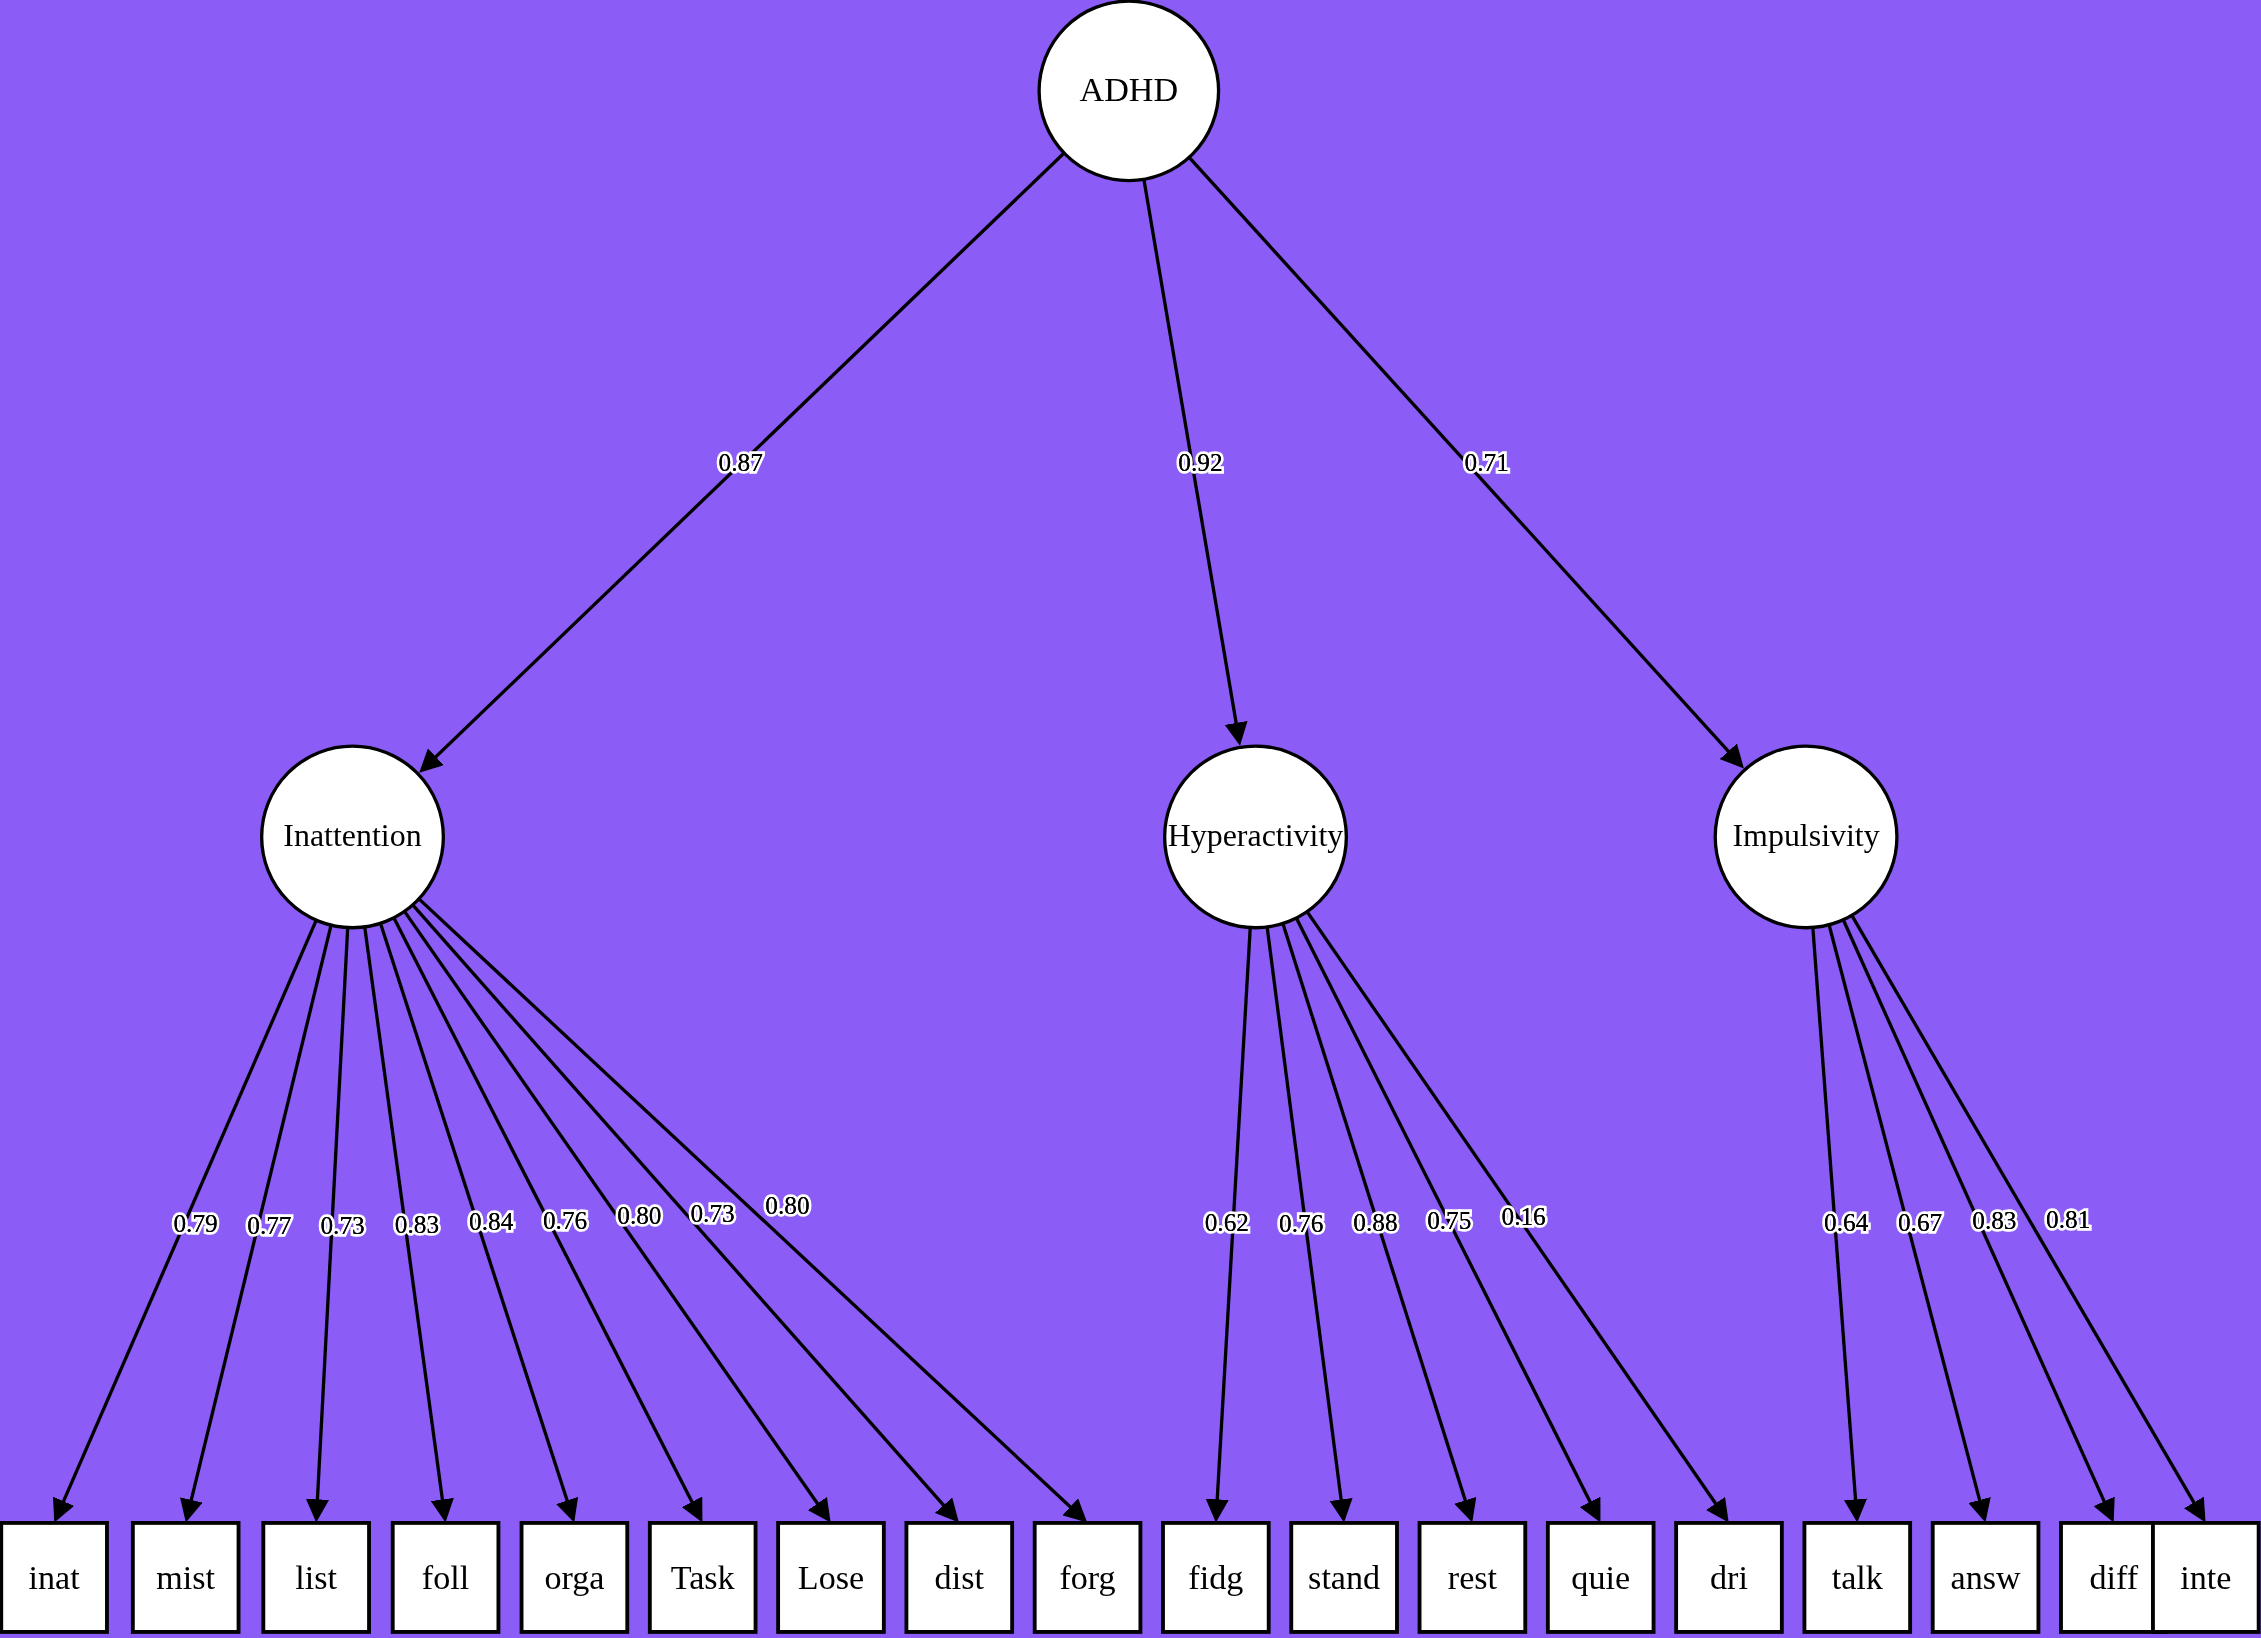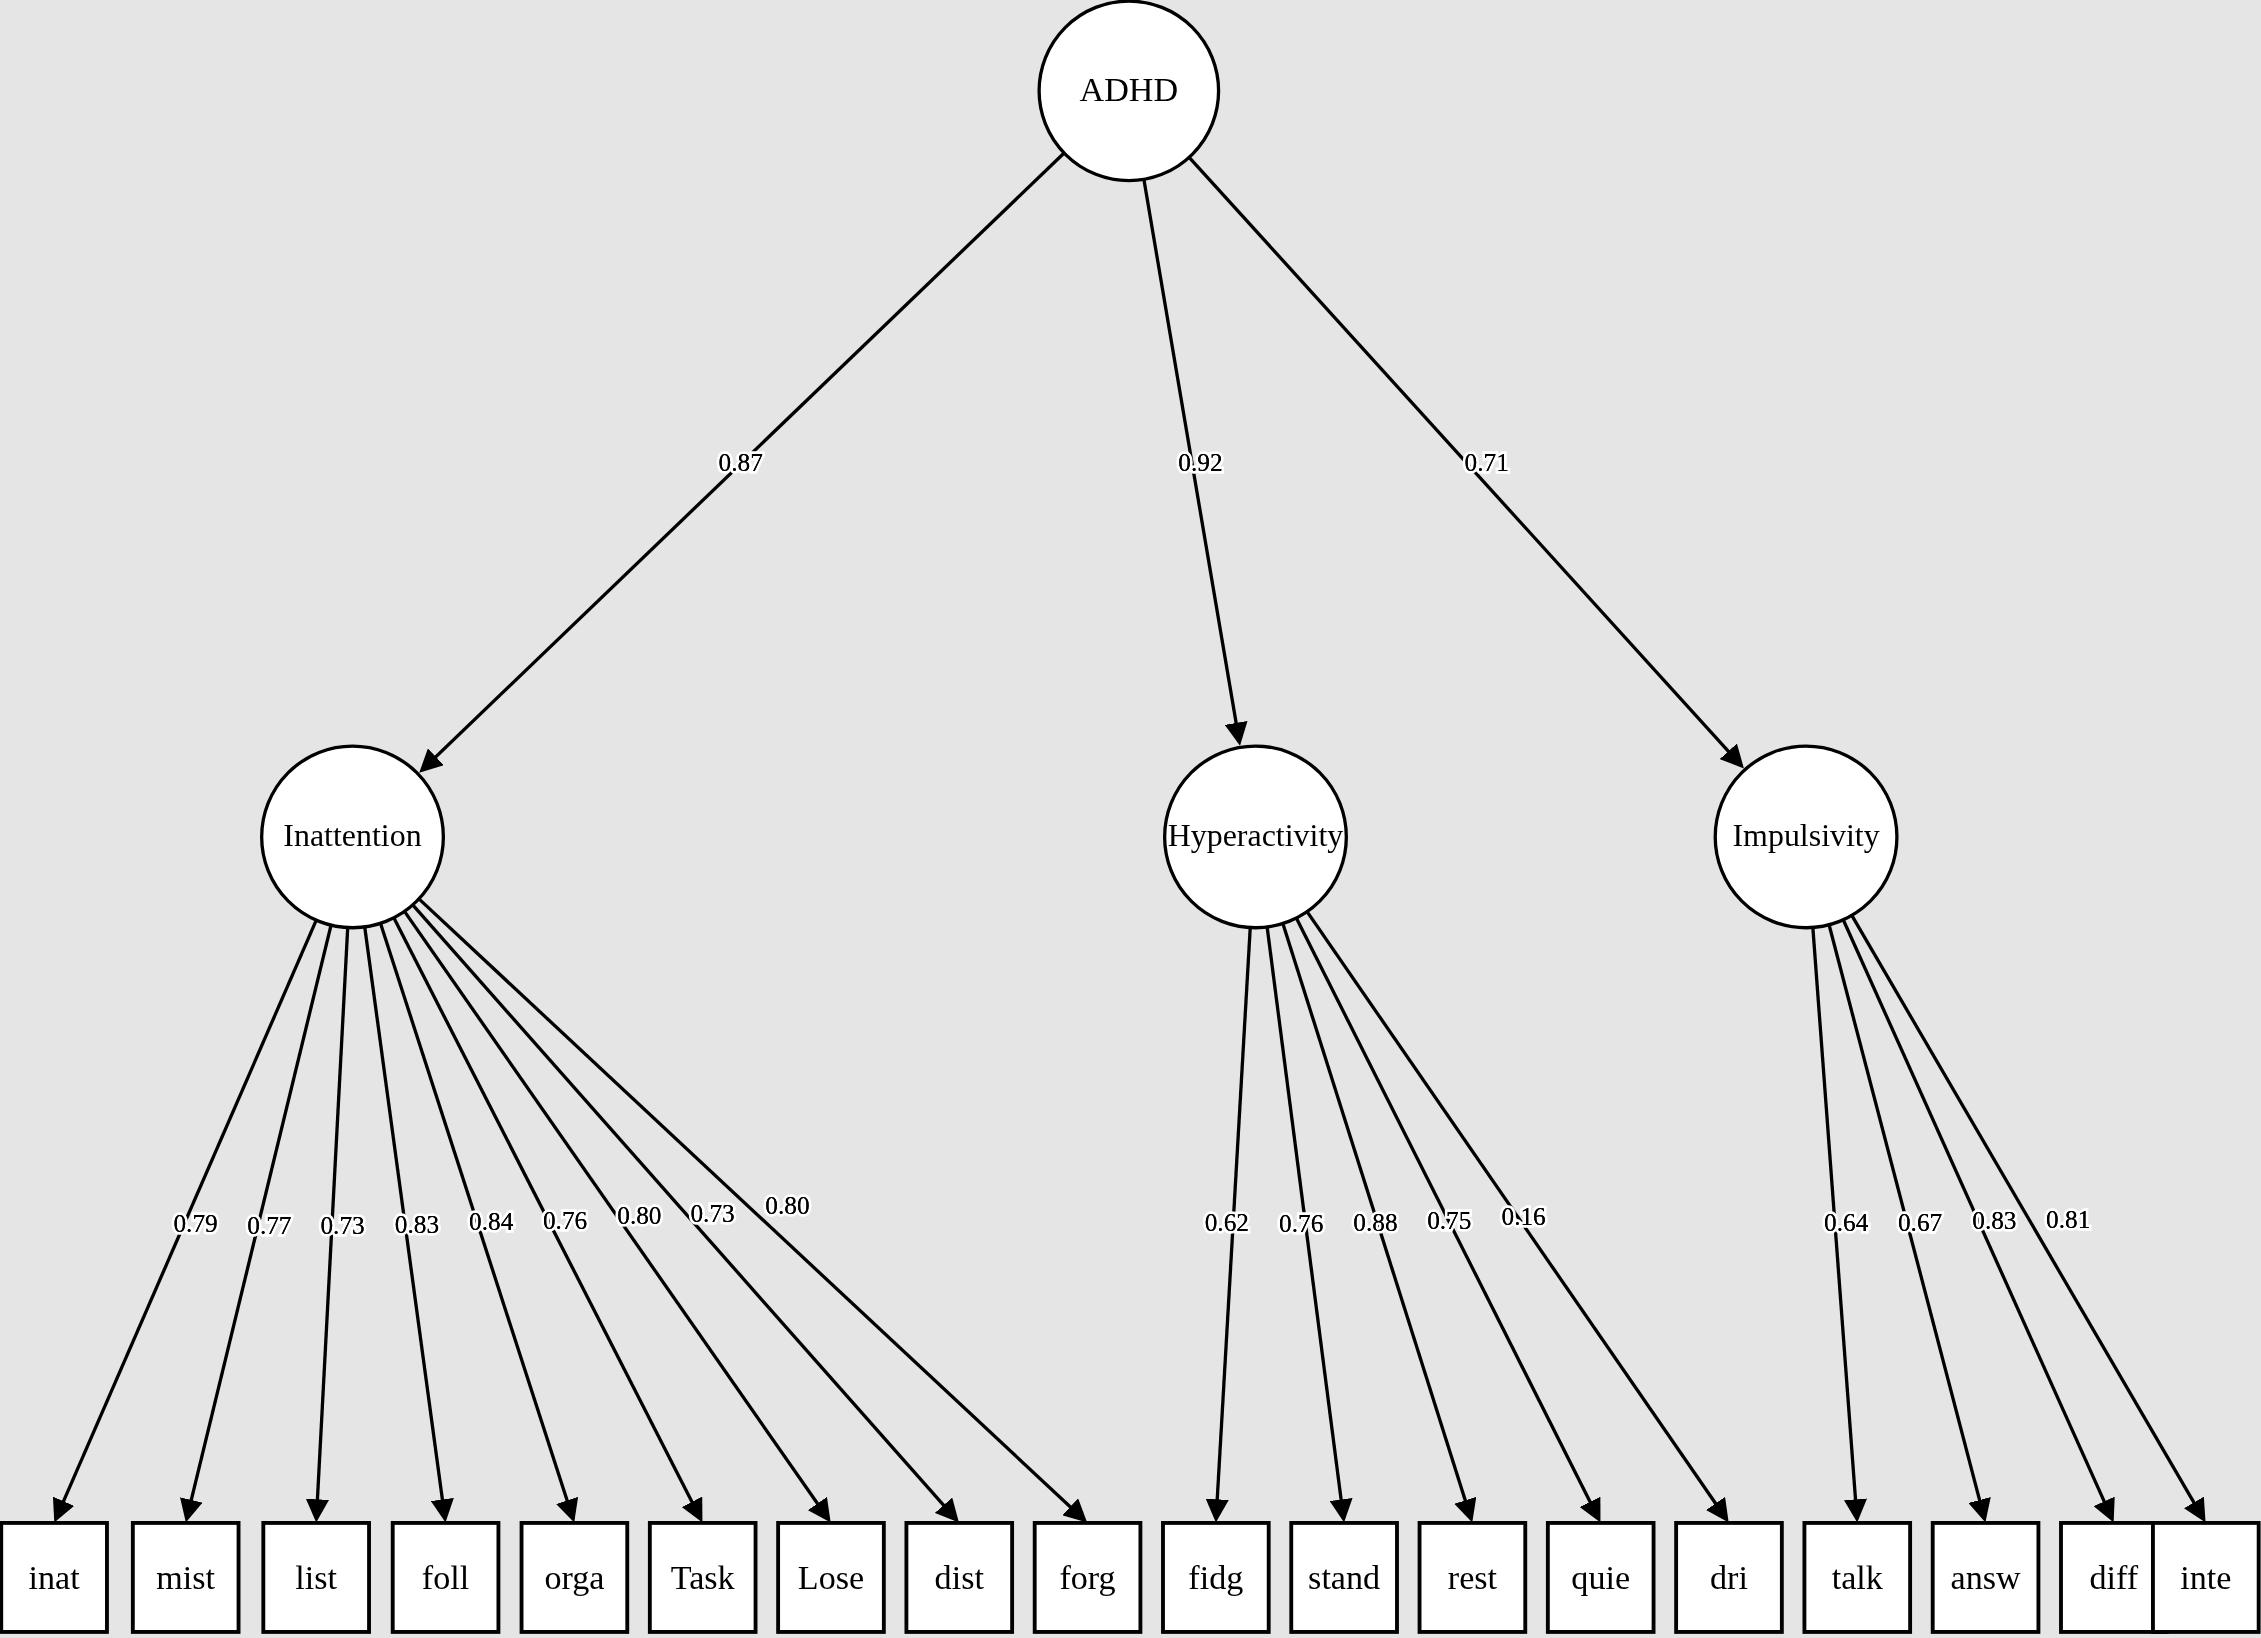--- a/index.html
+++ b/index.html
@@ -4,21 +4,21 @@
 <style>
   html, body {
     margin: 0;
     padding: 0;
     background: #ffffff;
   }
   #diagram-root {
     position: relative;
     width: 2261px;
     height: 1638px;
-    background: #e5e5e5;
+    background: #8b5cf6;
     font-family: "Liberation Serif", "DejaVu Serif", serif;
     overflow: hidden;
   }
   #sem-svg {
     position: absolute;
     top: 0;
     left: 0;
     width: 2261px;
     height: 1638px;
   }

